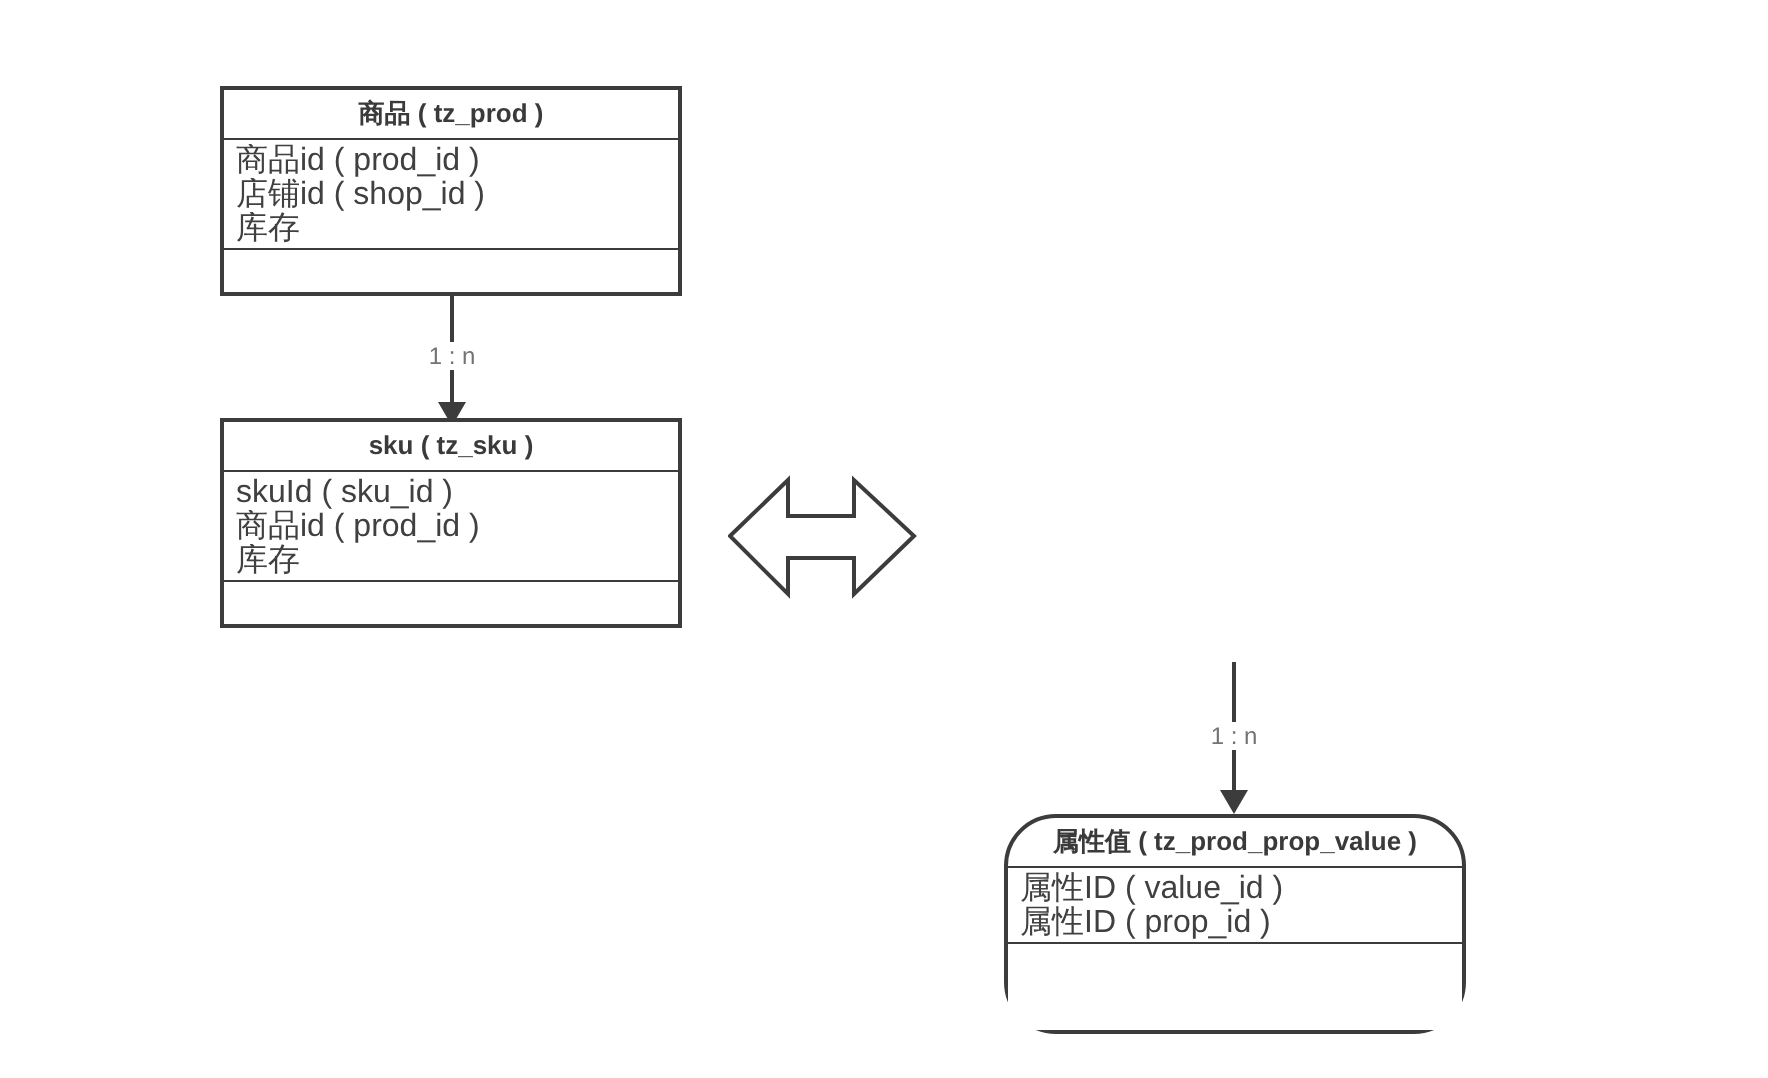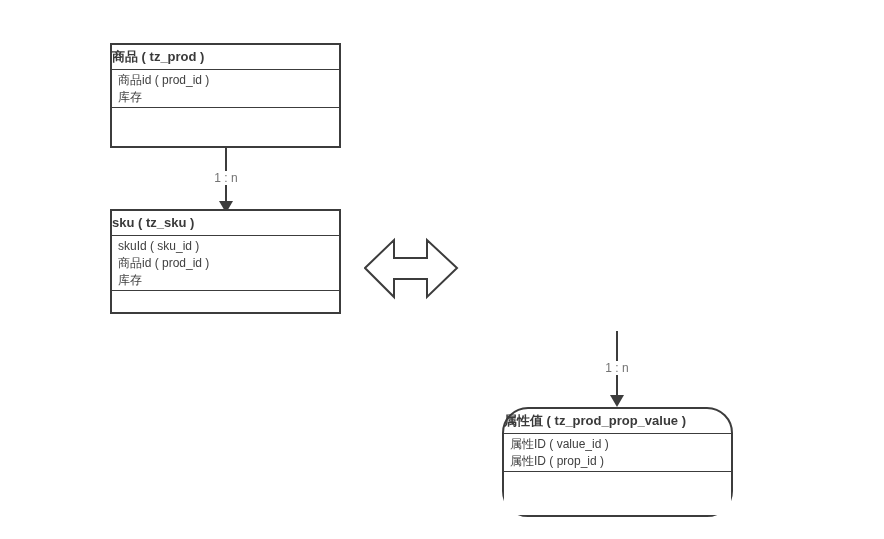--- a/index.html
+++ b/index.html
@@ -20,29 +20,29 @@
 
   
   .entity{
     position:absolute;
     display:flex;flex-direction:column;
     background:var(--bg);
     border:2px solid var(--border);
   }
   .entity-header{
     height:25px;line-height:24px;
-    text-align:left;
+    text-align:center;
     font-weight:bold;font-size:13px;
     color:#3a3a3a;
     border-bottom:1px solid var(--border);
     white-space:nowrap;overflow:hidden;
   }
   .entity-body{
     padding:2px 6px 1px 6px;
-    font-size:12px;
+    font-size:16px;
   }
   .entity-row{
     line-height:17px;height:17px;
     white-space:nowrap;overflow:hidden;
   }
   .entity-footer{
     flex:1;
     border-top:1px solid var(--border);
     background:var(--bg);
   }
@@ -83,20 +83,21 @@
 </style>
 </head>
 <body>
 
 <div class="canvas">
 
   <div class="entity" id="entity-prod">
     <div class="entity-header">商品 ( tz_prod )</div>
     <div class="entity-body">
       <div class="entity-row">商品id ( prod_id )</div>
+      <div class="entity-row">店铺id ( shop_id )</div>
       <div class="entity-row">库存</div>
     </div>
     <div class="entity-footer"></div>
   </div>
 
   <div class="v-arrow" id="arrow-prod-sku">
     <div class="line"></div>
     <div class="head"></div>
     <span class="cardinality">1 : n</span>
   </div>

